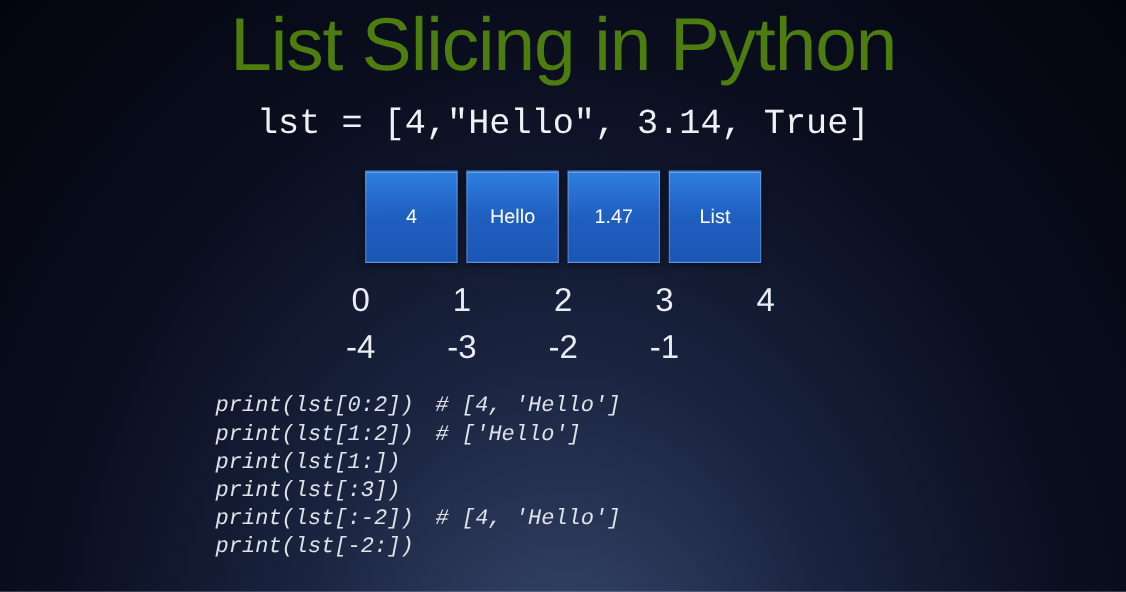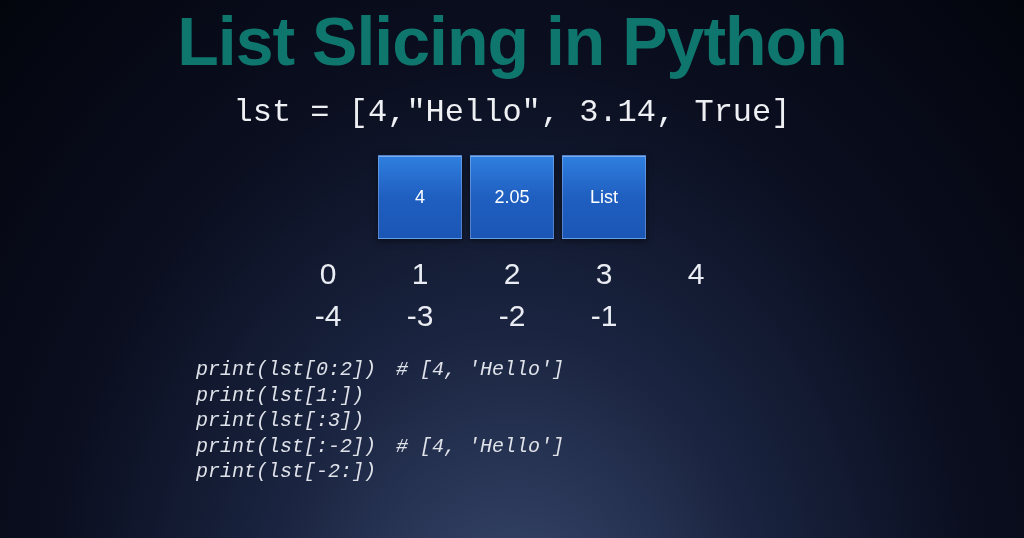--- a/index.html
+++ b/index.html
@@ -5,25 +5,25 @@
   * { box-sizing: border-box; margin: 0; padding: 0; }
   html, body { width: 1024px; height: 538px; overflow: hidden; }
   body {
     background: radial-gradient(ellipse at 50% 120%, #3a4a6f 0%, #1a2440 35%, #0a0e1f 65%, #03050d 100%);
     font-family: "Helvetica Neue", Helvetica, Arial, sans-serif;
     color: #ffffff;
     position: relative;
   }
   .title {
     font-size: 68px;
-    font-weight: 700;
+    font-weight: 400;
     text-align: center;
     letter-spacing: -1px;
     padding-top: 2px;
-    color: #0f766e;
+    color: #4d7c0f;
   }
   .decl {
     font-family: "Courier New", Courier, monospace;
     font-size: 32px;
     text-align: center;
     margin-top: 14px;
     color: #eef0f4;
     font-weight: 400;
   }
   .boxes {
@@ -83,21 +83,22 @@
 </style>
 </head>
 <body>
 
 <div class="title">List Slicing in Python</div>
 
 <div class="decl">lst = [4,"Hello", 3.14, True]</div>
 
 <div class="boxes">
   <div class="box">4</div>
-  <div class="box">2.05</div>
+  <div class="box">Hello</div>
+  <div class="box">1.47</div>
   <div class="box">List</div>
 </div>
 
 <div class="index-rows">
   <div class="index-row">
     <div class="idx-cell">0</div>
     <div class="idx-cell">1</div>
     <div class="idx-cell">2</div>
     <div class="idx-cell">3</div>
     <div class="idx-cell">4</div>
@@ -110,20 +111,24 @@
     <div class="idx-cell"></div>
   </div>
 </div>
 
 <div class="slice-block">
   <div class="slice-row">
     <span class="slice-call">print(lst[0:2])</span>
     <span># [4, 'Hello']</span>
   </div>
   <div class="slice-row">
+    <span class="slice-call">print(lst[1:2])</span>
+    <span># ['Hello']</span>
+  </div>
+  <div class="slice-row">
     <span class="slice-call">print(lst[1:])</span>
   </div>
   <div class="slice-row">
     <span class="slice-call">print(lst[:3])</span>
   </div>
   <div class="slice-row">
     <span class="slice-call">print(lst[:-2])</span>
     <span># [4, 'Hello']</span>
   </div>
   <div class="slice-row">

